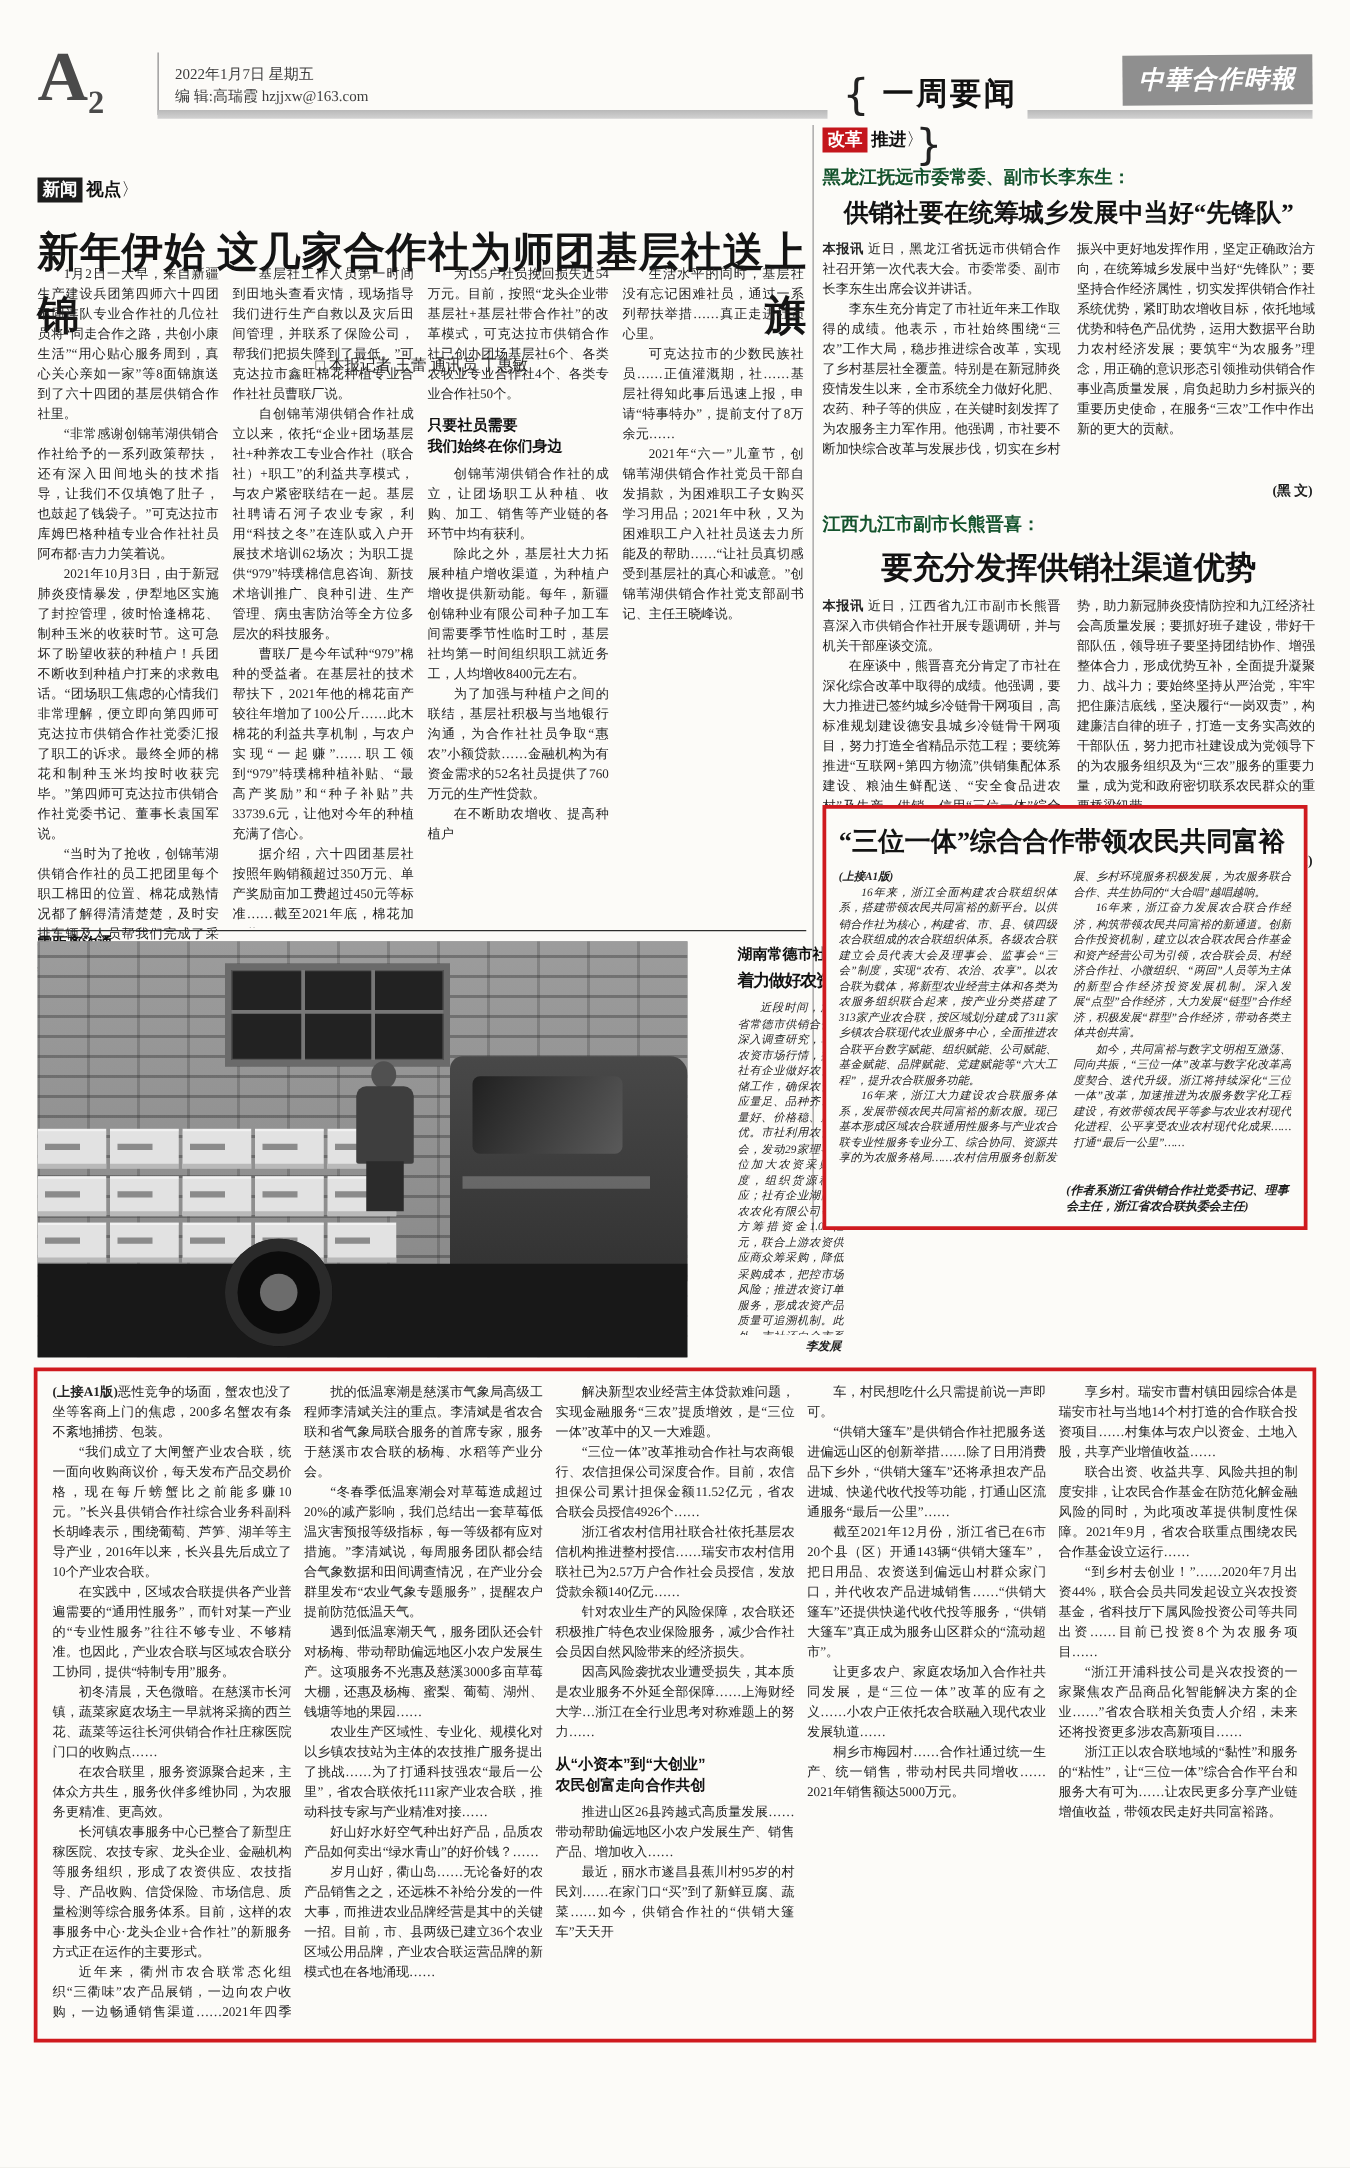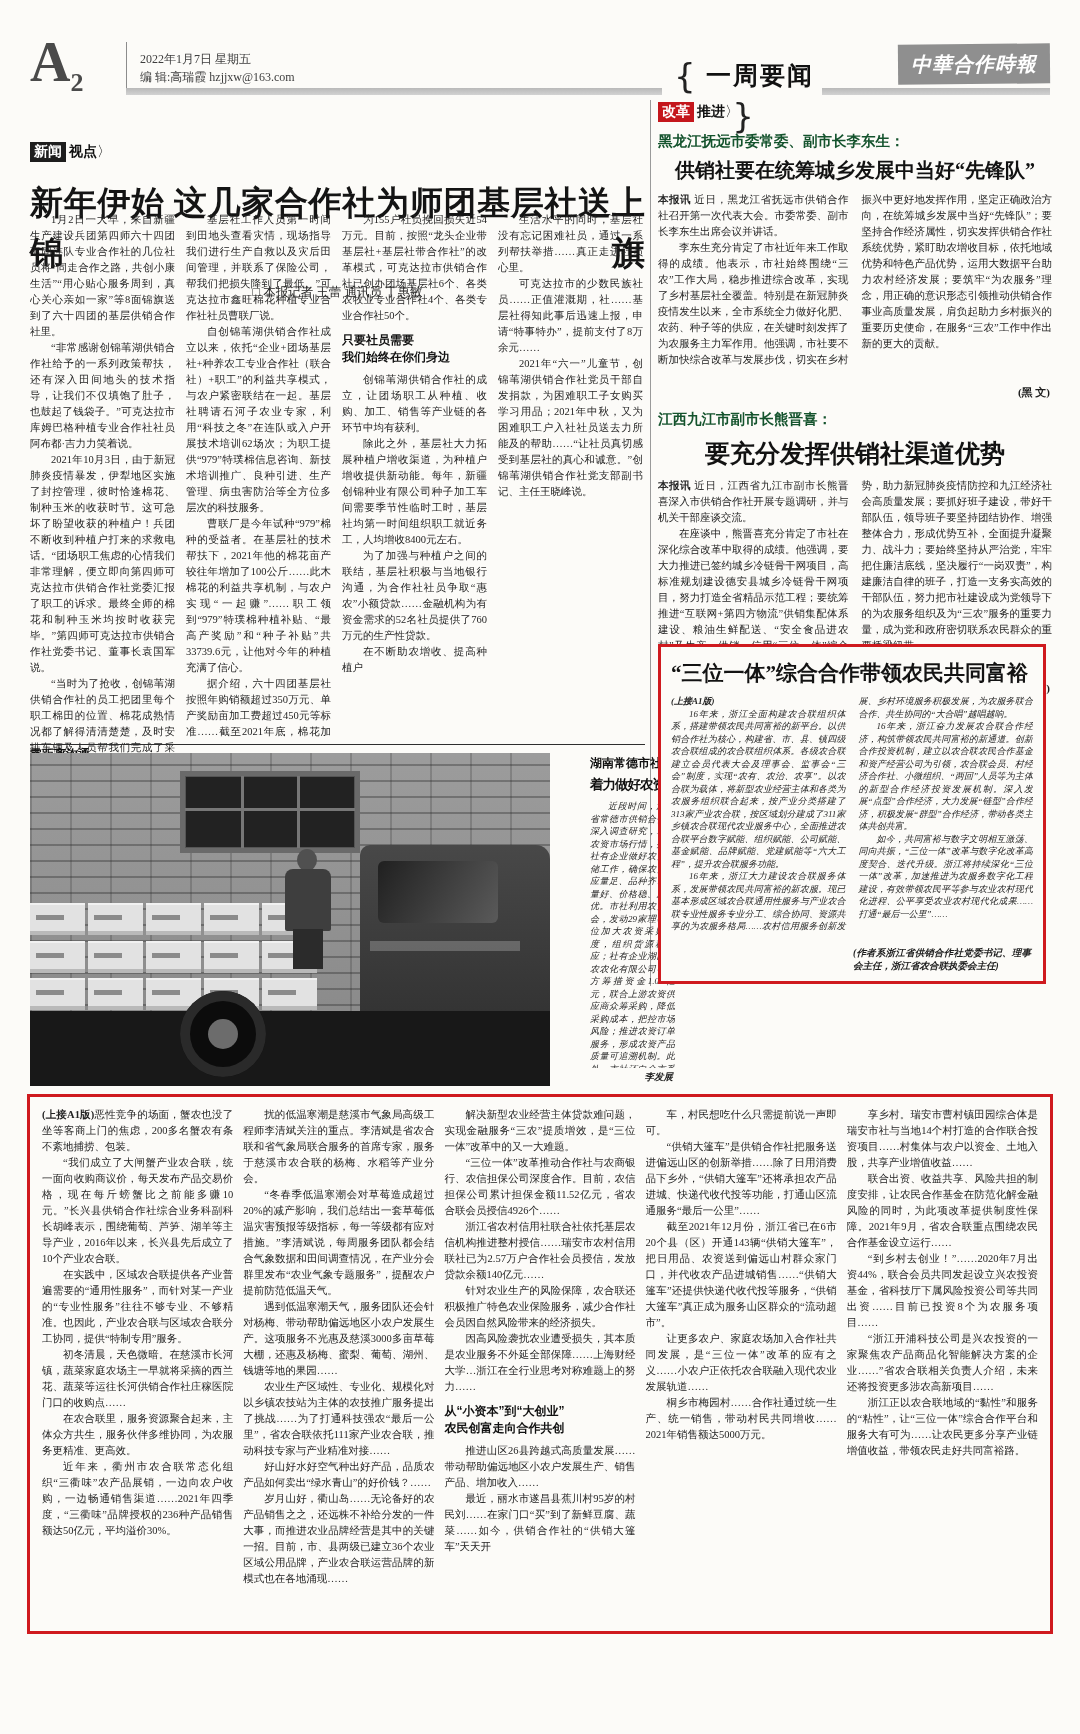--- a/index.html
+++ b/index.html
@@ -246,20 +246,21 @@
     <div class="redbox-sign">(作者系浙江省供销合作社党委书记、理事会主任，浙江省农合联执委会主任)</div>
   </div>
 
   <div class="bottombox">
     <div class="bcol">
         <p class="para lead-para"><b>(上接A1版)</b>恶性竞争的场面，蟹农也没了坐等客商上门的焦虑，200多名蟹农有条不紊地捕捞、包装。</p>
         <p class="para">“我们成立了大闸蟹产业农合联，统一面向收购商议价，每天发布产品交易价格，现在每斤螃蟹比之前能多赚10元。”长兴县供销合作社综合业务科副科长胡峰表示，围绕葡萄、芦笋、湖羊等主导产业，2016年以来，长兴县先后成立了10个产业农合联。</p>
         <p class="para">在实践中，区域农合联提供各产业普遍需要的“通用性服务”，而针对某一产业的“专业性服务”往往不够专业、不够精准。也因此，产业农合联与区域农合联分工协同，提供“特制专用”服务。</p>
         <p class="para">初冬清晨，天色微暗。在慈溪市长河镇，蔬菜家庭农场主一早就将采摘的西兰花、蔬菜等运往长河供销合作社庄稼医院门口的收购点……</p>
         <p class="para">在农合联里，服务资源聚合起来，主体众方共生，服务伙伴多维协同，为农服务更精准、更高效。</p>
+        <p class="para">长河镇农事服务中心已整合了新型庄稼医院、农技专家、龙头企业、金融机构等服务组织，形成了农资供应、农技指导、产品收购、信贷保险、市场信息、质量检测等综合服务体系。目前，这样的农事服务中心·龙头企业+合作社”的新服务方式正在运作的主要形式。</p>
         <p class="para">近年来，衢州市农合联常态化组织“三衢味”农产品展销，一边向农户收购，一边畅通销售渠道……2021年四季度，“三衢味”品牌授权的236种产品销售额达50亿元，平均溢价30%。</p>
       </div>
     <div class="bcol">
         <p class="para">扰的低温寒潮是慈溪市气象局高级工程师李清斌关注的重点。李清斌是省农合联和省气象局联合服务的首席专家，服务于慈溪市农合联的杨梅、水稻等产业分会。</p>
         <p class="para">“冬春季低温寒潮会对草莓造成超过20%的减产影响，我们总结出一套草莓低温灾害预报等级指标，每一等级都有应对措施。”李清斌说，每周服务团队都会结合气象数据和田间调查情况，在产业分会群里发布“农业气象专题服务”，提醒农户提前防范低温天气。</p>
         <p class="para">遇到低温寒潮天气，服务团队还会针对杨梅、带动帮助偏远地区小农户发展生产。这项服务不光惠及慈溪3000多亩草莓大棚，还惠及杨梅、蜜梨、葡萄、湖州、钱塘等地的果园……</p>
         <p class="para">农业生产区域性、专业化、规模化对以乡镇农技站为主体的农技推广服务提出了挑战……为了打通科技强农“最后一公里”，省农合联依托111家产业农合联，推动科技专家与产业精准对接……</p>
         <p class="para">好山好水好空气种出好产品，品质农产品如何卖出“绿水青山”的好价钱？……</p>
         <p class="para">岁月山好，衢山岛……无论备好的农产品销售之之，还远株不补给分发的一件大事，而推进农业品牌经营是其中的关键一招。目前，市、县两级已建立36个农业区域公用品牌，产业农合联运营品牌的新模式也在各地涌现……</p>
       </div>

